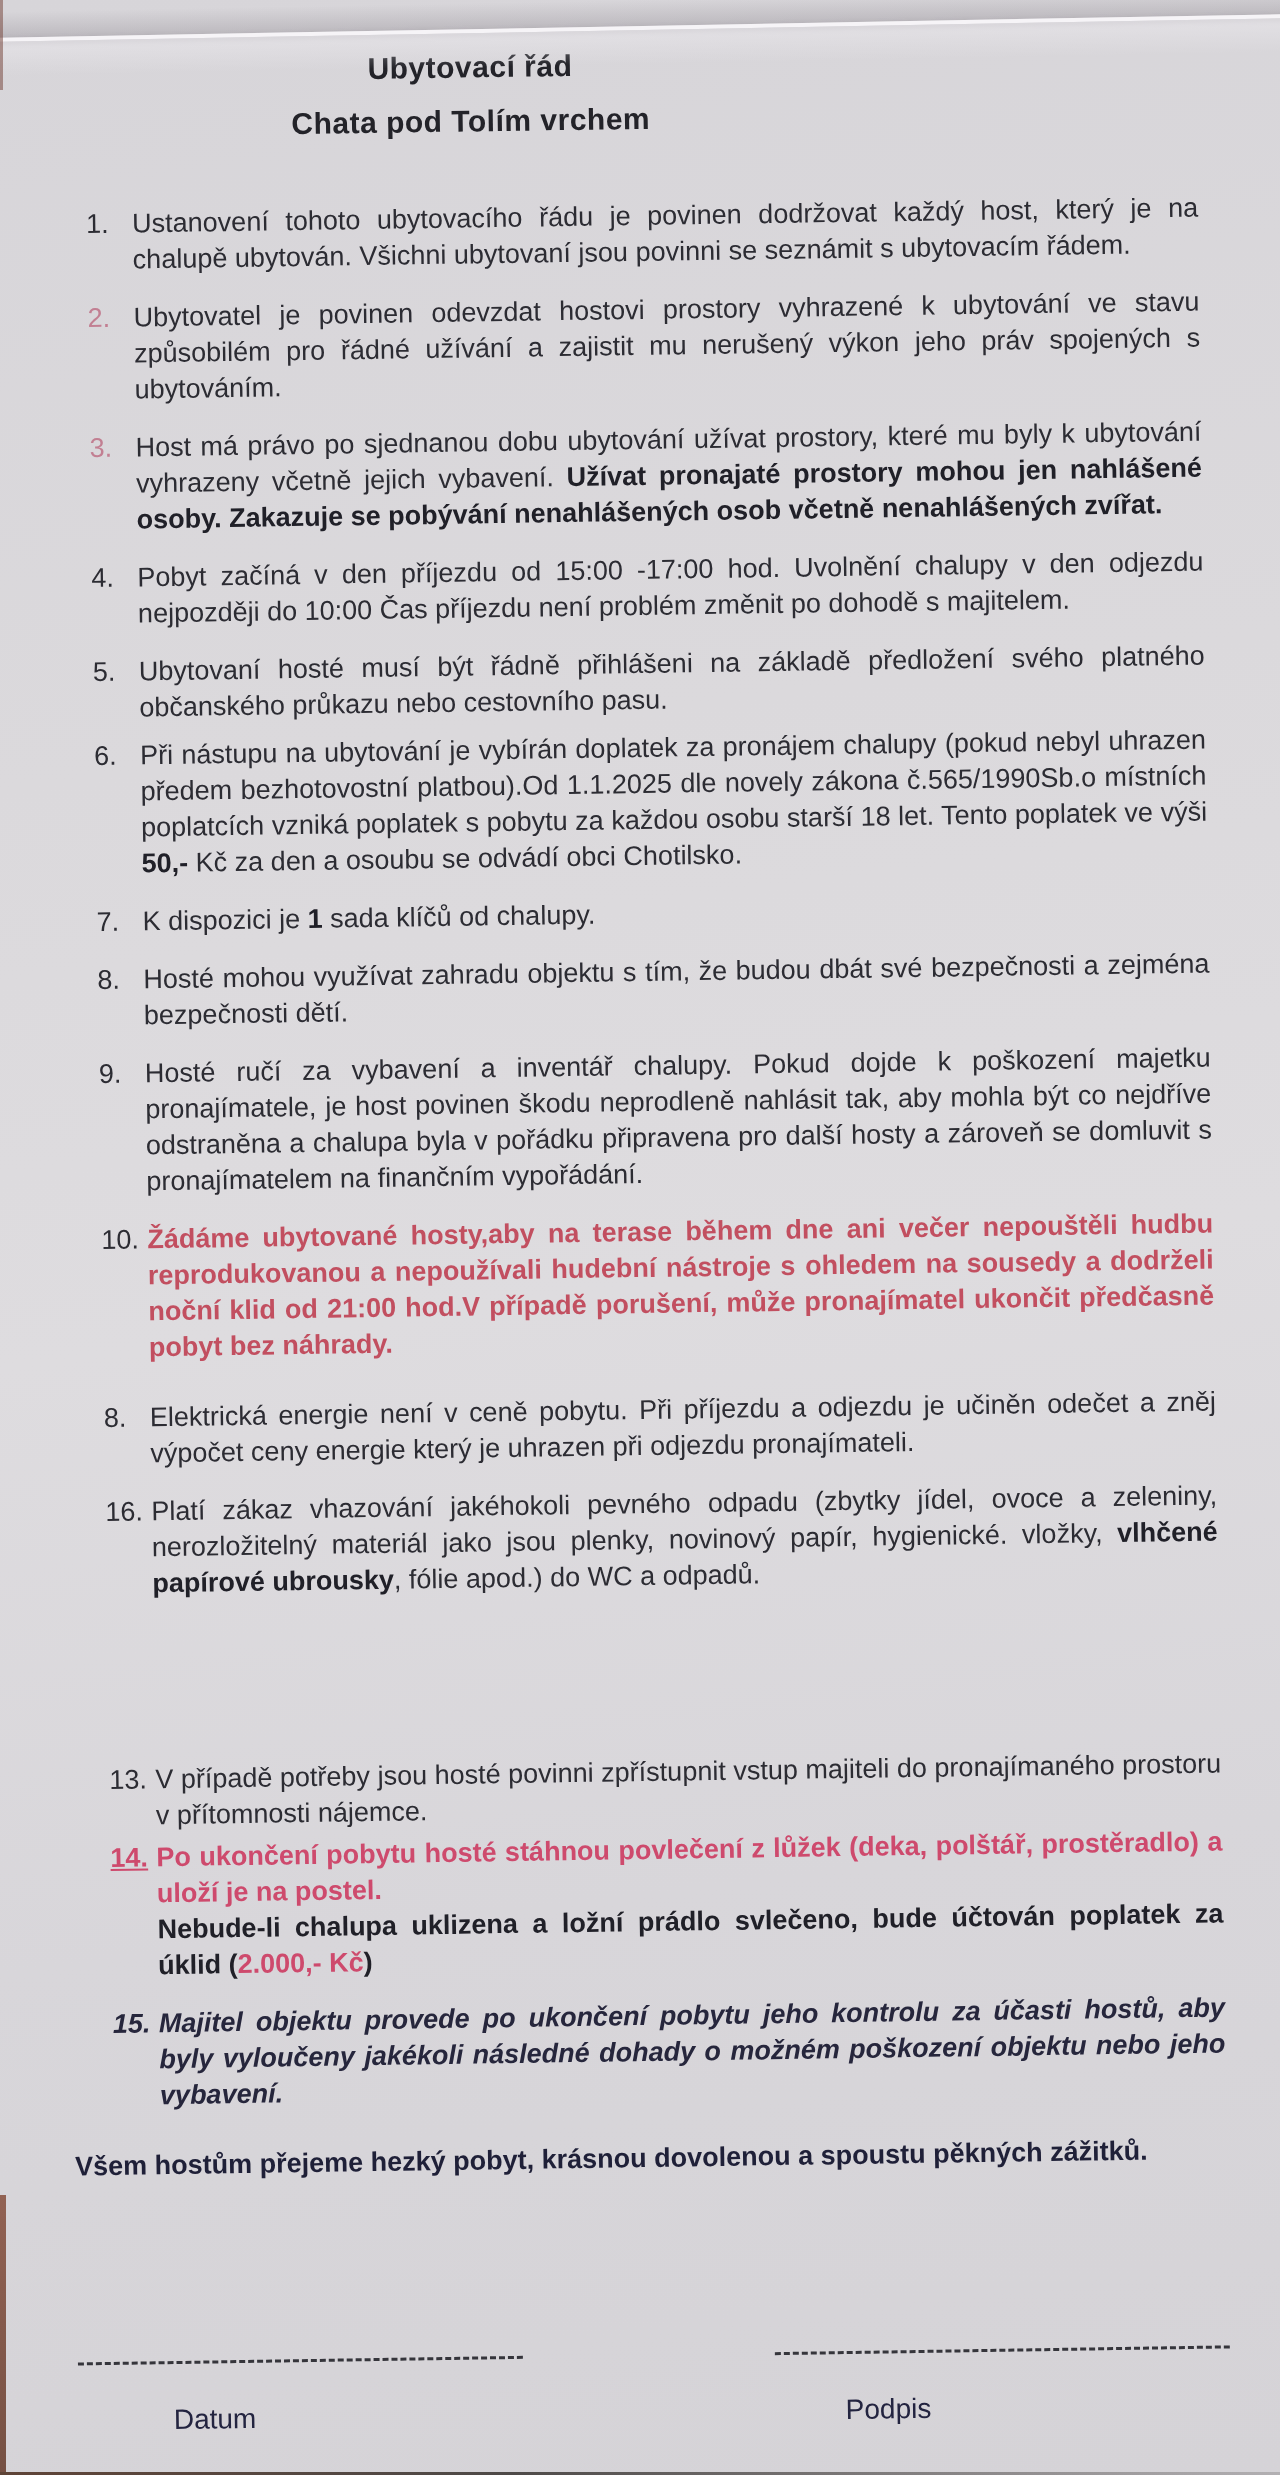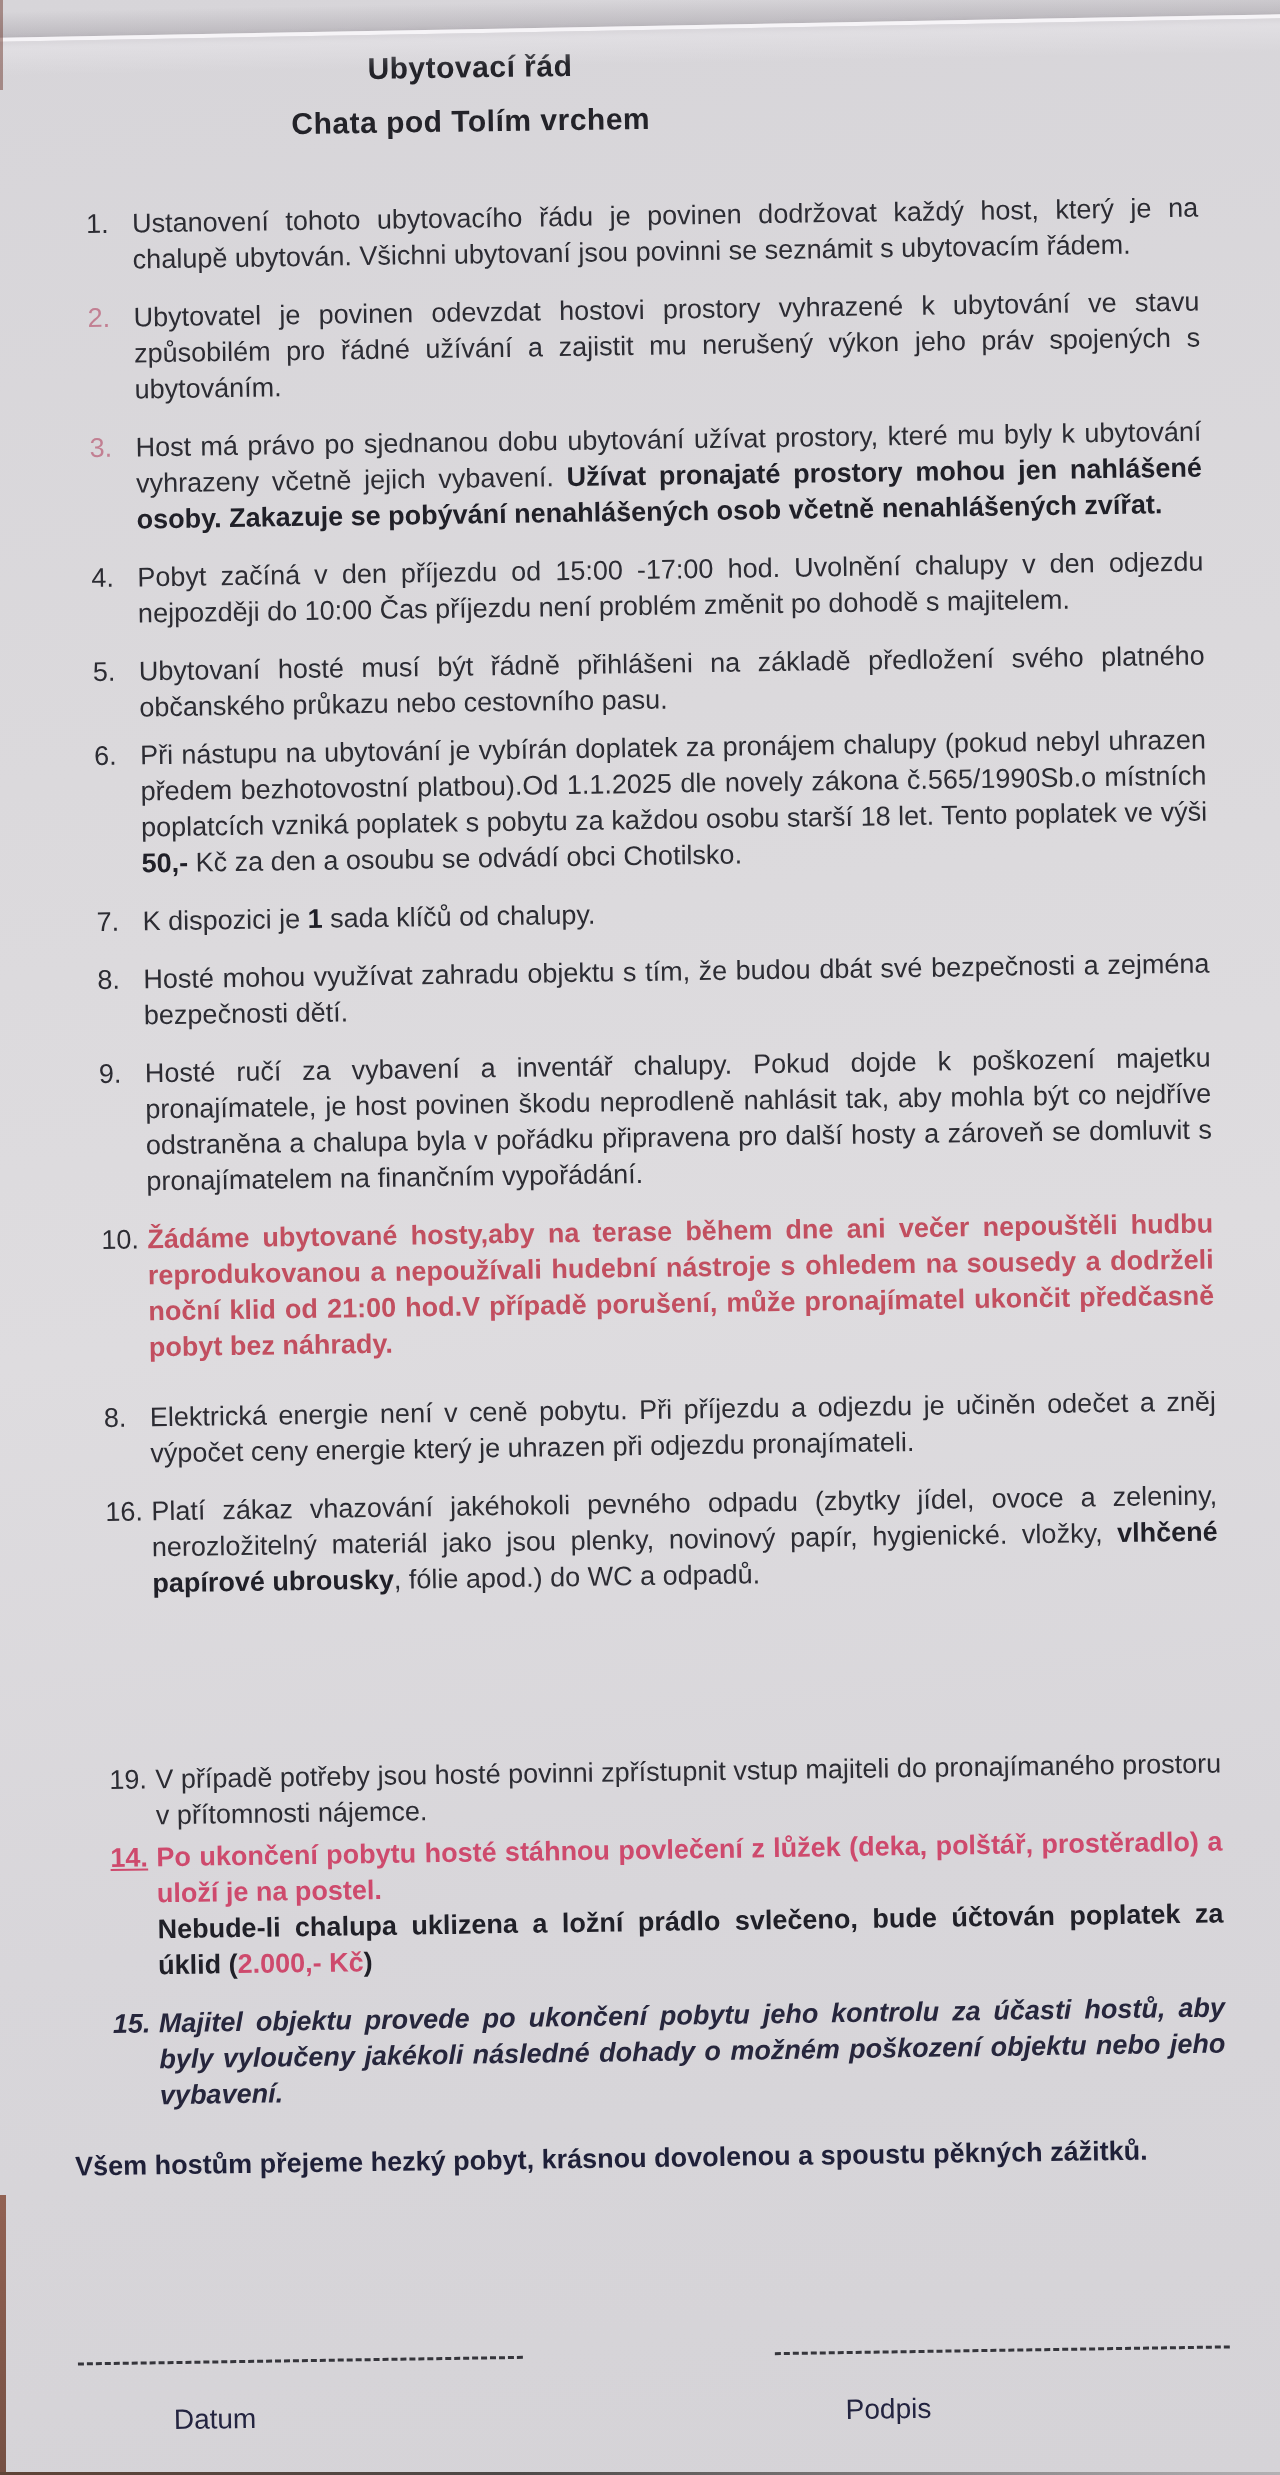--- a/index.html
+++ b/index.html
@@ -122,21 +122,21 @@
           <div class="rule sp-md">
             <span class="num style-black">16.</span>
             <div class="rulebody"><span class="seg style-normal">Platí zákaz vhazování jakéhokoli pevného odpadu (zbytky jídel, ovoce a zeleniny, nerozložitelný materiál jako jsou plenky, novinový papír, hygienické. vložky, </span><span class="seg style-bold">vlhčené papírové ubrousky</span><span class="seg style-normal">, fólie apod.) do WC a odpadů.</span></div>
           </div>
         </div>
 
       <div class="fold-gap"></div>
 
       <div class="rules bottom" id="rules-bottom">
           <div class="rule">
-            <span class="num style-black">19.</span>
+            <span class="num style-black">13.</span>
             <div class="rulebody"><span class="seg style-normal">V případě potřeby jsou hosté povinni zpřístupnit vstup majiteli do pronajímaného prostoru v přítomnosti nájemce.</span></div>
           </div>
           <div class="rule sp-tight">
             <span class="num style-red-bold">14.</span>
             <div class="rulebody"><span class="seg style-red14-bold">Po ukončení pobytu hosté stáhnou povlečení z lůžek (deka, polštář, prostěradlo) a uloží je na postel.</span><br><span class="seg style-bold">Nebude-li chalupa uklizena a ložní prádlo svlečeno, bude účtován poplatek za úklid (</span><span class="seg style-red14-bold">2.000,- Kč</span><span class="seg style-bold">)</span></div>
           </div>
           <div class="rule sp-md">
             <span class="num style-bold-italic">15.</span>
             <div class="rulebody"><span class="seg style-bold-italic">Majitel objektu provede po ukončení pobytu jeho kontrolu za účasti hostů, aby byly vyloučeny jakékoli následné dohady o možném poškození objektu nebo jeho vybavení.</span></div>
           </div>

